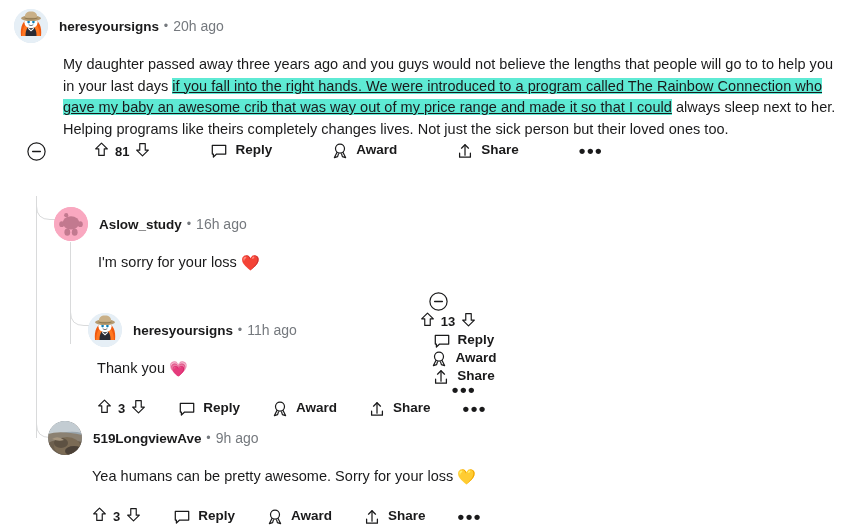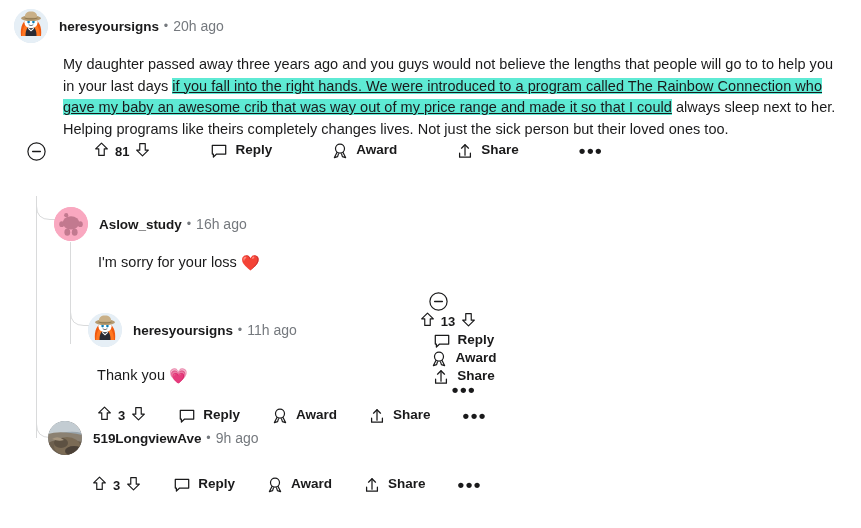--- a/index.html
+++ b/index.html
@@ -318,21 +318,21 @@
           <path d="M10.8 8.8 C10.8 4.2 13 2.6 17 2.6 C21 2.6 23.2 4.2 23.2 8.8 Z" fill="#c9b088"></path>
           <path d="M10.6 8.4 Q17 10.3 23.4 8.4 L23.4 9.6 Q17 11.4 10.6 9.6 Z" fill="#8e7850"></path>
           <path d="M14.2 18.4 L17 21 L19.8 18.4 L19.8 20 L17 22.6 L14.2 20 Z" fill="#ffffff"></path>
         </svg>
       </div>
       <span class="uname" style="margin-left:11px;">heresyoursigns</span>
       <span class="dot">•</span>
       <span class="tstamp">11h ago</span>
     </div>
 
-    <div class="c-body" style="margin-left:9px; margin-top:17px;"><span>Thank you </span><span class="emoji heart-pink">💗</span></div>
+    <div class="c-body" style="margin-left:9px; margin-top:10px;"><span>Thank you </span><span class="emoji heart-pink">💗</span></div>
 
     <div class="actions" style="margin-left:8px; margin-top:18px;">
 
       <div class="vote">
         <span>
           <svg width="17" height="17" viewBox="0 0 18 18">
             <path d="M9 2.2 L15.2 8.3 L11.9 8.3 L11.9 15.3 L6.1 15.3 L6.1 8.3 L2.8 8.3 Z" fill="none" stroke="#1a1a1b" stroke-width="1.25" stroke-linejoin="round"></path>
           </svg>
         </span>
         <span class="score">3</span>
@@ -392,20 +392,21 @@
             <path d="M4 18 Q10 14 16 19 Q11 21 4 18 Z" fill="#a79780"></path>
             <ellipse cx="26" cy="30" rx="9" ry="5" fill="#4b4137"></ellipse>
           </g>
         </svg>
       </div>
       <span class="uname" style="margin-left:11px;">519LongviewAve</span>
       <span class="dot">•</span>
       <span class="tstamp">9h ago</span>
     </div>
 
+    <div class="c-body" style="margin-left:44px; margin-top:10px;"><span>Yea humans can be pretty awesome. Sorry for your loss </span><span class="emoji heart-yel">💛</span></div>
 
     <div class="actions" style="margin-left:43px; margin-top:18px;">
 
       <div class="vote">
         <span>
           <svg width="17" height="17" viewBox="0 0 18 18">
             <path d="M9 2.2 L15.2 8.3 L11.9 8.3 L11.9 15.3 L6.1 15.3 L6.1 8.3 L2.8 8.3 Z" fill="none" stroke="#1a1a1b" stroke-width="1.25" stroke-linejoin="round"></path>
           </svg>
         </span>
         <span class="score">3</span>

